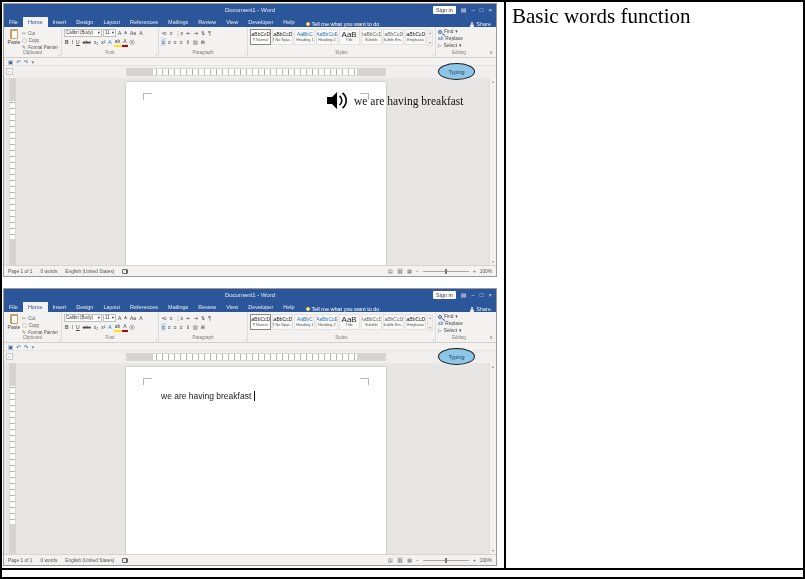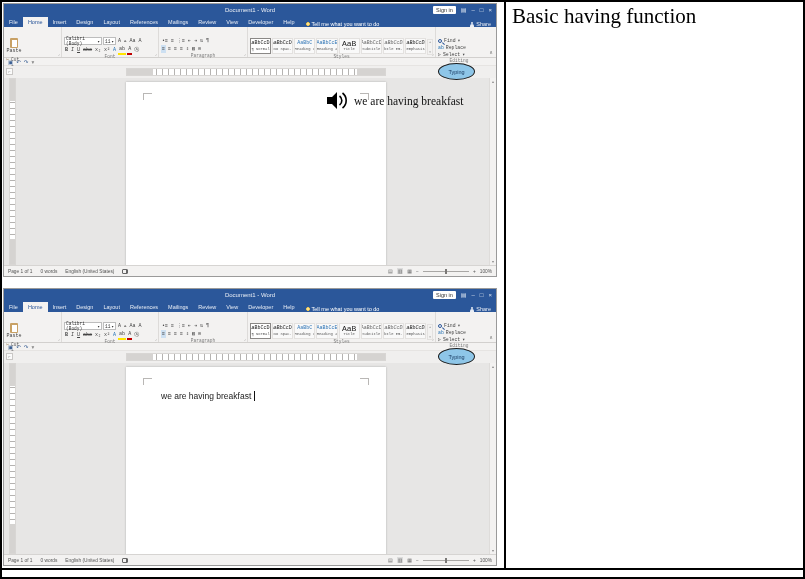--- a/index.html
+++ b/index.html
@@ -27,21 +27,21 @@
   .tab { padding:2px 5px 2px; cursor:default; }
   .tab.active { background:#f3f2f1; color:#2b579a; }
   .tellme { display:flex; align-items:center; gap:2px; margin-left:6px; color:#fff; }
   .bulb { width:4px; height:4px; border:1px solid #ffd34d; border-radius:50%; background:#ffe9a8; display:inline-block; }
   .share { margin-left:auto; display:flex; align-items:center; gap:2px; padding-right:5px; color:#e8edf5; }
   .person { width:4px; height:5px; position:relative; display:inline-block; }
   .person::before { content:''; position:absolute; left:1px; top:0; width:2px; height:2px; border-radius:50%; background:#e8edf5; }
   .person::after { content:''; position:absolute; left:0; top:2.5px; width:4px; height:2.5px; border-radius:2px 2px 0 0; background:#e8edf5; }
 
   .ribbon { height:31px; background:#f3f2f1; border-bottom:1px solid #d2d0ce; display:flex; flex:0 0 auto; position:relative; }
-  .grp { border-right:1px solid #dddbd9; display:flex; flex-direction:column; position:relative; padding:10px 2px 0;font-family:Liberation Mono, monospace; }
+  .grp { border-right:1px solid #dddbd9; display:flex; flex-direction:column; position:relative; padding:1px 2px 0; }
   .grp-label { margin-top:auto; font-size:4.5px; color:#7a7a7a; text-align:center; line-height:6px; padding-bottom:1px; }
   .launcher { position:absolute; right:1px; bottom:1px; font-size:4px; color:#8a8a8a; line-height:4px; }
   .g-clip { width:58px; flex-direction:row; flex-wrap:wrap; }
   .paste { width:16px; display:flex; flex-direction:column; align-items:center; font-size:5px; color:#444; }
   .clipicon { width:8px; height:10px; background:#c8a165; border-radius:1px; position:relative; margin-top:1px; }
   .clipicon::after { content:''; position:absolute; left:1.5px; top:2px; width:5px; height:7px; background:#fff; }
   .clip-mini { display:flex; flex-direction:column; justify-content:flex-start; gap:1px; font-size:4.5px; color:#555; padding-top:2px; }
   .mini-it { display:flex; align-items:center; gap:2px; white-space:nowrap; }
   .mini-ic { color:#8b6f47; font-size:5px; }
   .g-font { width:97px; }
@@ -558,17 +558,17 @@
               </span>
         <span>+</span>
         <span>100%</span>
       </span>
     </div>
 
     <div class="badge">Typing</div>
   </div>
 </div>
     <div class="cell-right">
-      <div class="caption">Basic having function</div>
+      <div class="caption">Basic words function</div>
     </div>
   </div>
   <div class="row2"></div>
 </div>
 
 </body></html>

